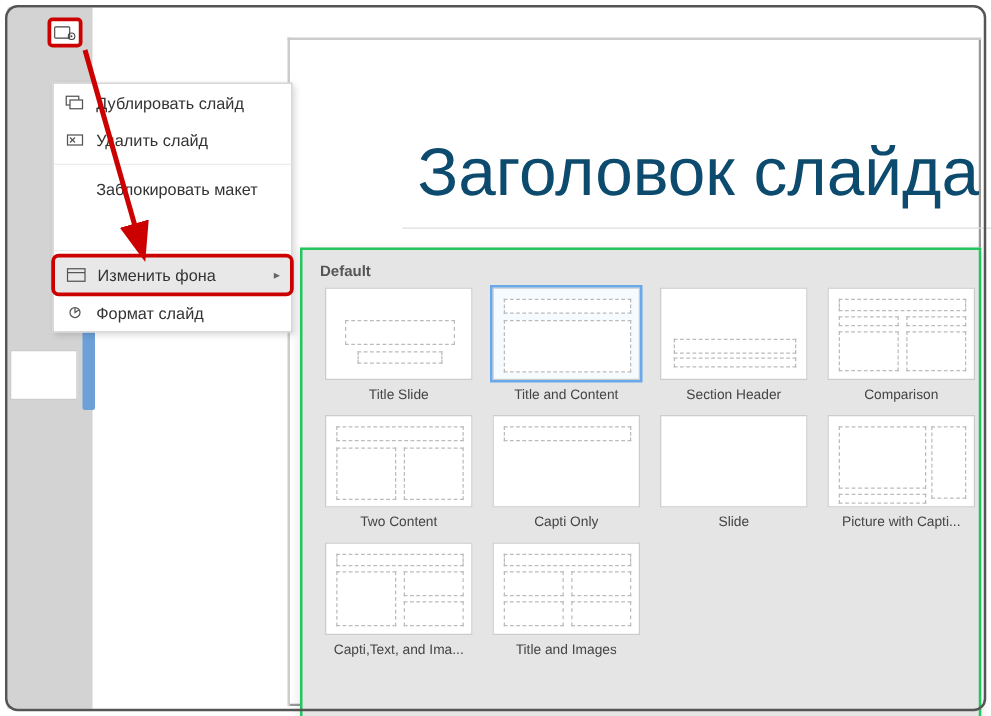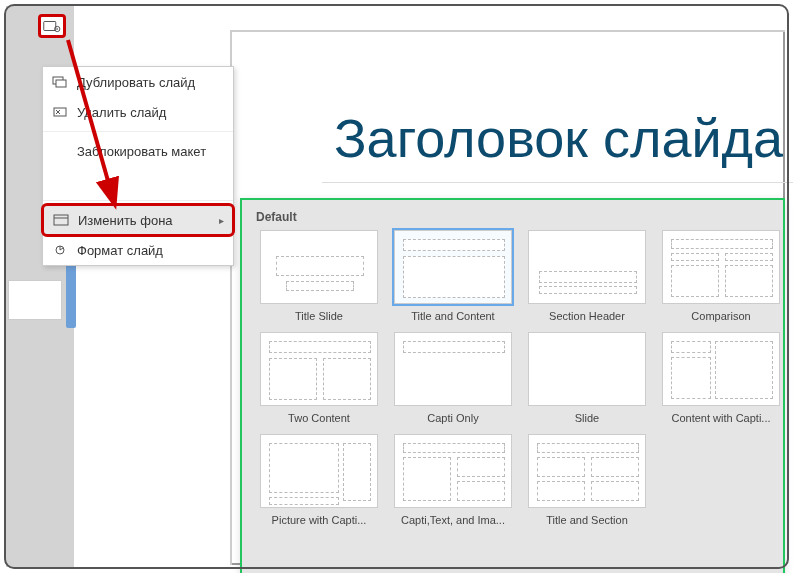--- a/index.html
+++ b/index.html
@@ -168,28 +168,20 @@
           <div class="box" style="left: 8px; top: 8px; width: 102px; height: 12px;"></div>
         </div>
         <div class="layout-label">Capti Only</div>
       </div>
       <div class="layout-cell">
         <div class="thumb"></div>
         <div class="layout-label">Slide</div>
       </div>
       <div class="layout-cell">
         <div class="thumb">
-          <div class="box" style="left: 8px; top: 8px; width: 40px; height: 12px;"></div>
-          <div class="box" style="left: 8px; top: 24px; width: 40px; height: 42px;"></div>
-          <div class="box" style="left: 52px; top: 8px; width: 58px; height: 58px;"></div>
-        </div>
-        <div class="layout-label">Content with Capti...</div>
-      </div>
-      <div class="layout-cell">
-        <div class="thumb">
           <div class="box" style="left: 8px; top: 8px; width: 70px; height: 50px;"></div>
           <div class="box" style="left: 8px; top: 62px; width: 70px; height: 8px;"></div>
           <div class="box" style="left: 82px; top: 8px; width: 28px; height: 58px;"></div>
         </div>
         <div class="layout-label">Picture with Capti...</div>
       </div>
       <div class="layout-cell">
         <div class="thumb">
           <div class="box" style="left: 8px; top: 8px; width: 102px; height: 10px;"></div>
           <div class="box" style="left: 8px; top: 22px; width: 48px; height: 44px;"></div>
@@ -199,18 +191,18 @@
         <div class="layout-label">Capti,Text, and Ima...</div>
       </div>
       <div class="layout-cell">
         <div class="thumb">
           <div class="box" style="left: 8px; top: 8px; width: 102px; height: 10px;"></div>
           <div class="box" style="left: 8px; top: 22px; width: 48px; height: 20px;"></div>
           <div class="box" style="left: 62px; top: 22px; width: 48px; height: 20px;"></div>
           <div class="box" style="left: 8px; top: 46px; width: 48px; height: 20px;"></div>
           <div class="box" style="left: 62px; top: 46px; width: 48px; height: 20px;"></div>
         </div>
-        <div class="layout-label">Title and Section</div>
+        <div class="layout-label">Title and Images</div>
       </div>
     </div>
 </div>
 
 <div class="frame"></div>
 
 </body></html>

